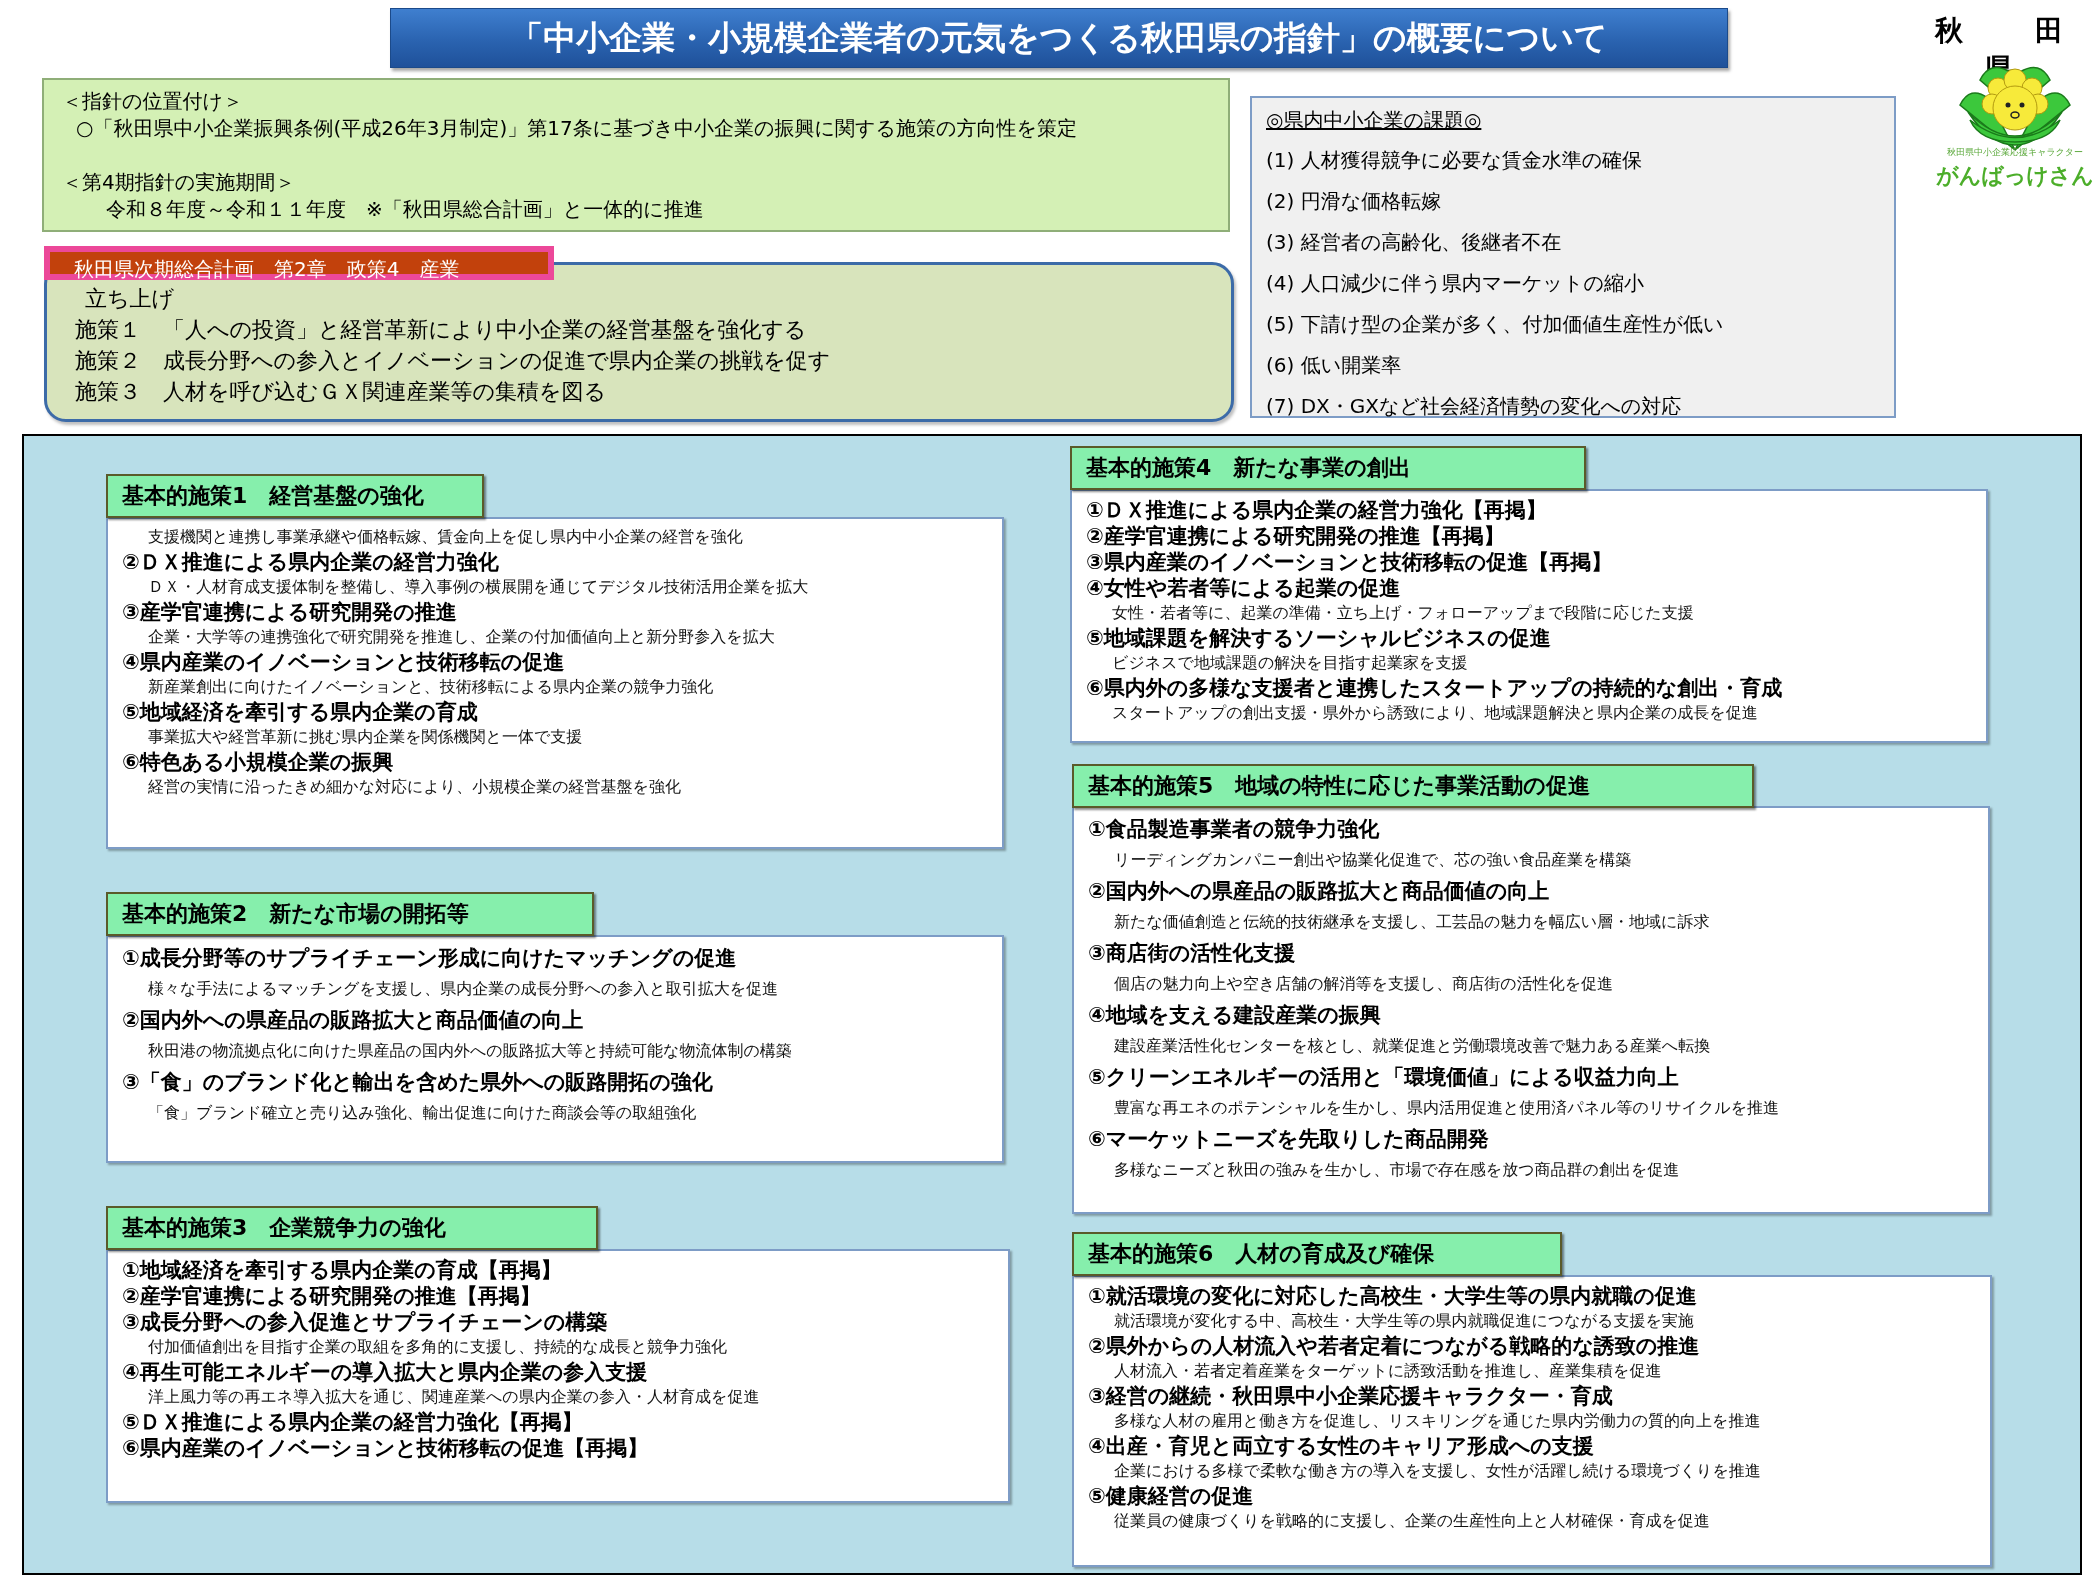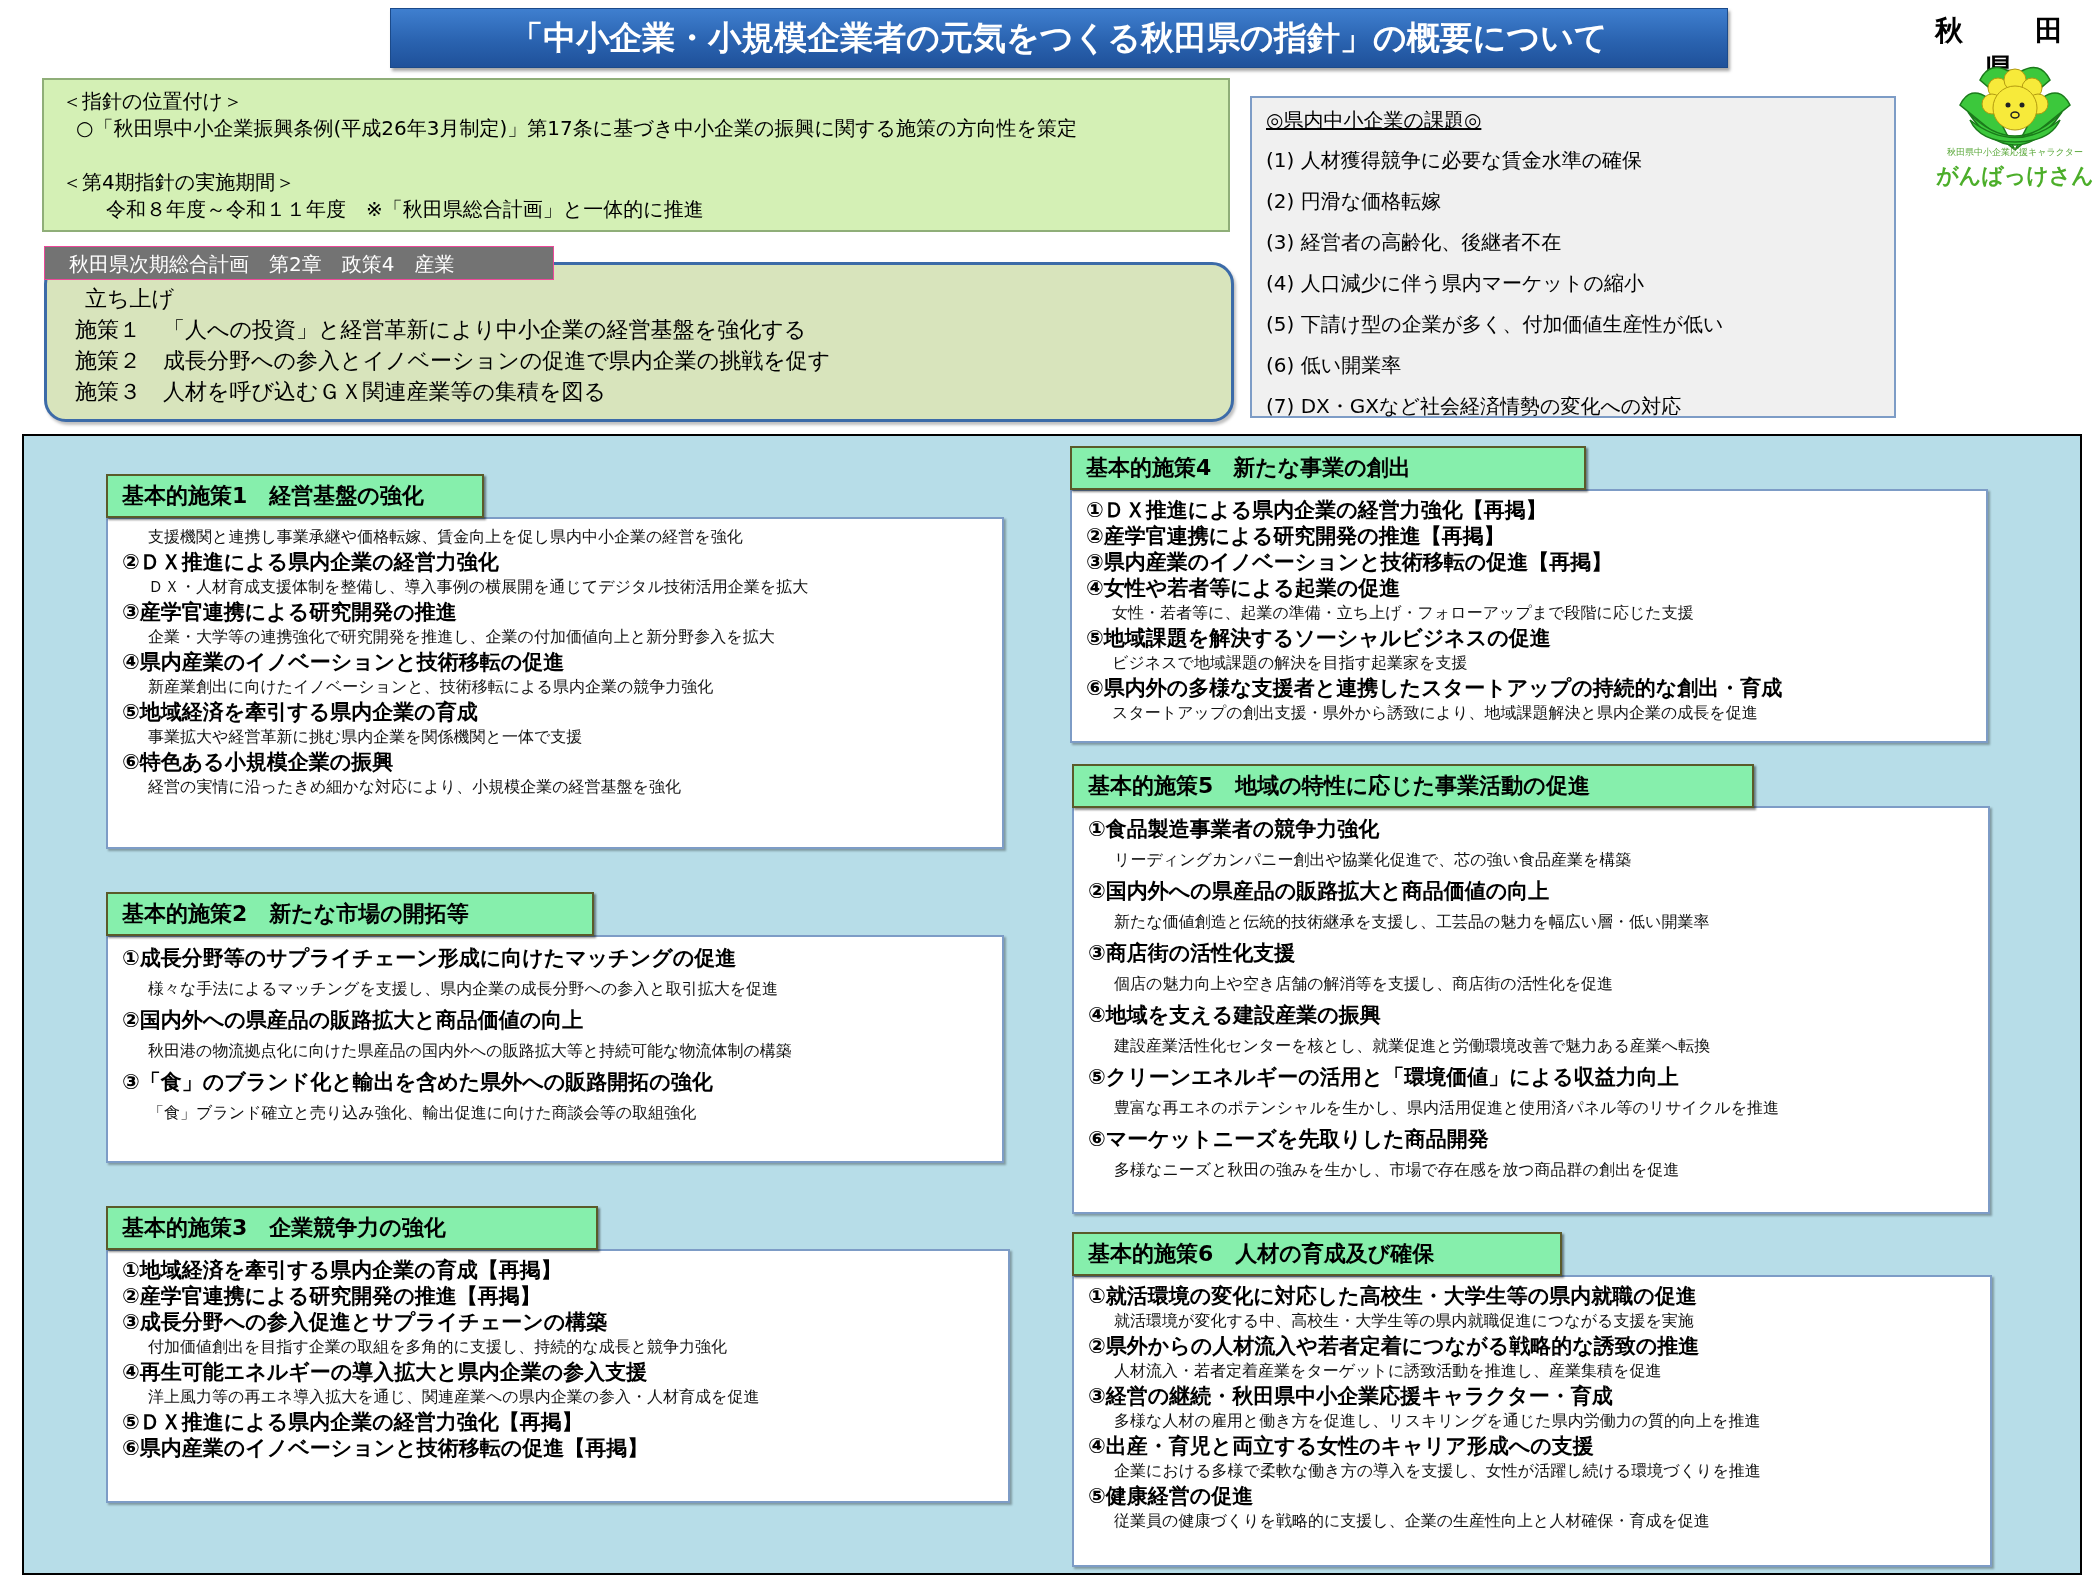--- a/index.html
+++ b/index.html
@@ -32,22 +32,22 @@
     background:#d4f0b5; border:2px solid #8fae78;
     padding:8px 18px; font-size:20px; line-height:27px;
   }
   #position-box .gap { height:27px; }
   #position-box .indent { padding-left:14px; }
   #position-box .indent2 { padding-left:44px; }
 
   
   #plan-tab {
     left:44px; top:246px; width:510px; height:34px;
-    background:#737373; color:#fff; font-size:20px; padding:4px 24px; z-index:3;
-    border:1px solid #ec4899;
+    background:#c2410c; color:#fff; font-size:20px; padding:4px 24px; z-index:3;
+    border:6px solid #ec4899;
   }
   #plan-box {
     left:44px; top:262px; width:1190px; height:160px;
     background:#d8e4bc; border:3px solid #3c6ba8; border-radius:22px;
     padding:18px 28px; font-size:22px; line-height:31px; z-index:2;
     box-shadow:2px 3px 3px rgba(0,0,0,0.25);
   }
   #plan-box .line { white-space:nowrap; }
   #plan-box .goal { padding-left:10px; }
   .plan-num { display:inline-block; width:88px; }
@@ -193,21 +193,21 @@
   <div class="item-desc">ビジネスで地域課題の解決を目指す起業家を支援</div>
   <div class="item-title">⑥県内外の多様な支援者と連携したスタートアップの持続的な創出・育成</div>
   <div class="item-desc">スタートアップの創出支援・県外から誘致により、地域課題解決と県内企業の成長を促進</div>
 </div>
 
 <div class="abs policy-tab" style="left:1072px; top:764px; width:682px; height:44px;">基本的施策5　地域の特性に応じた事業活動の促進</div>
 <div class="abs policy-box loose" style="left:1072px; top:806px; width:918px; height:408px;">
   <div class="item-title">①食品製造事業者の競争力強化</div>
   <div class="item-desc">リーディングカンパニー創出や協業化促進で、芯の強い食品産業を構築</div>
   <div class="item-title">②国内外への県産品の販路拡大と商品価値の向上</div>
-  <div class="item-desc">新たな価値創造と伝統的技術継承を支援し、工芸品の魅力を幅広い層・低い開業率</div>
+  <div class="item-desc">新たな価値創造と伝統的技術継承を支援し、工芸品の魅力を幅広い層・地域に訴求</div>
   <div class="item-title">③商店街の活性化支援</div>
   <div class="item-desc">個店の魅力向上や空き店舗の解消等を支援し、商店街の活性化を促進</div>
   <div class="item-title">④地域を支える建設産業の振興</div>
   <div class="item-desc">建設産業活性化センターを核とし、就業促進と労働環境改善で魅力ある産業へ転換</div>
   <div class="item-title">⑤クリーンエネルギーの活用と「環境価値」による収益力向上</div>
   <div class="item-desc">豊富な再エネのポテンシャルを生かし、県内活用促進と使用済パネル等のリサイクルを推進</div>
   <div class="item-title">⑥マーケットニーズを先取りした商品開発</div>
   <div class="item-desc">多様なニーズと秋田の強みを生かし、市場で存在感を放つ商品群の創出を促進</div>
 </div>
 

